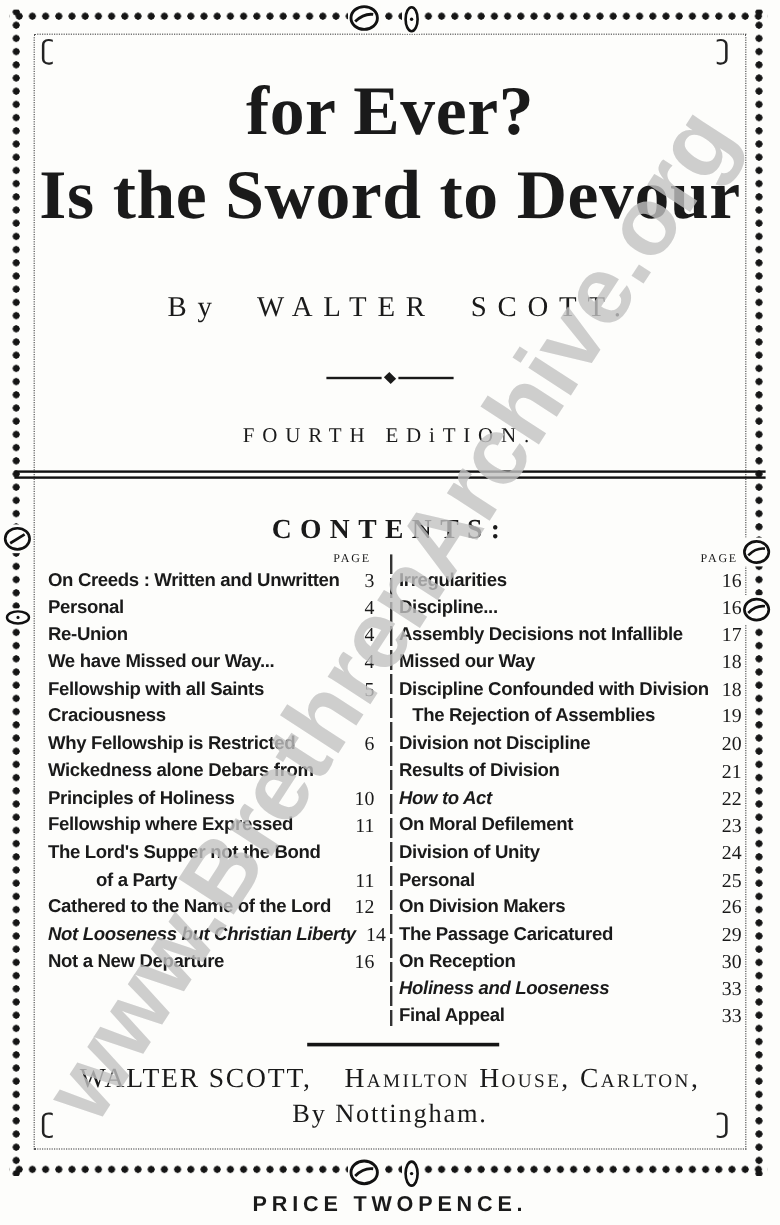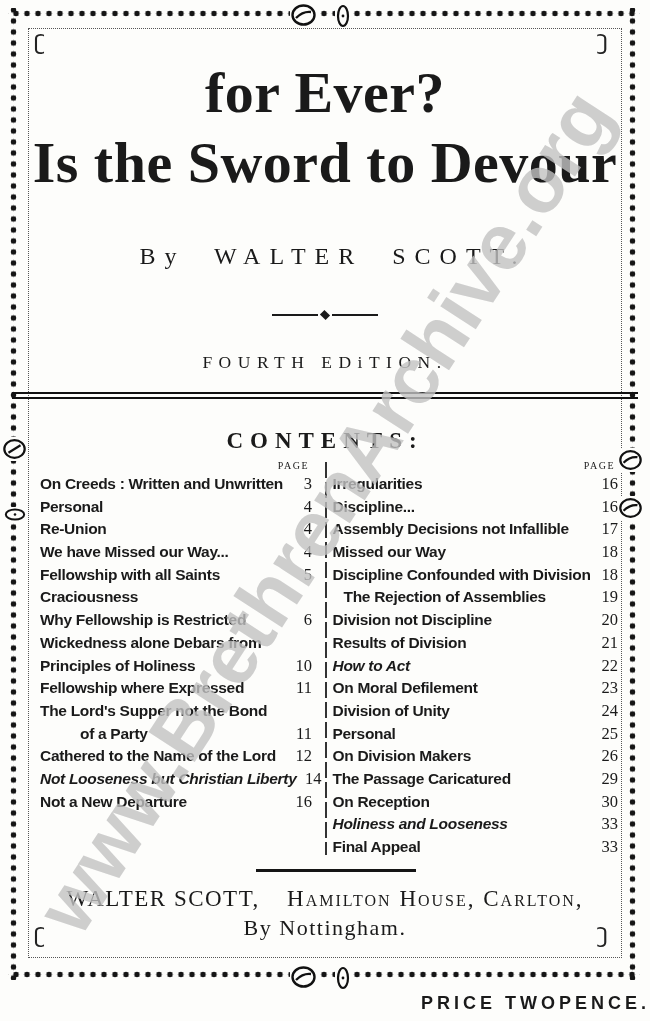--- a/index.html
+++ b/index.html
@@ -54,21 +54,21 @@
   .toc-title.ind { padding-left:11px; }
   .toc-title.wrap { padding-left:40px; }
   .toc-page { font:400 16.5px/22.7px "Liberation Serif", serif; min-width:25px; text-align:right; }
   
   .short-rule { position:absolute; left:256px; top:869px; width:160px; height:3px; background:#151515; z-index:2; }
   .pub { position:absolute; left:0; right:0; top:886px; text-align:center;
     font:400 23px/26px "Liberation Serif", serif; letter-spacing:1.5px; z-index:2; }
   .pub .sc { font-variant:small-caps; letter-spacing:2px;margin-left:20px; }
   .pub2 { position:absolute; left:0; right:0; top:916px; text-align:center;
     font:400 22px/24px "Liberation Serif", serif; letter-spacing:1.5px; z-index:2; }
-  .price { position:absolute; left:0; right:0; top:992px; text-align:right;
+  .price { position:absolute; left:0; right:0; top:992px; text-align:center;
     font:700 18px/22px "Liberation Sans", sans-serif; letter-spacing:4px; z-index:2; }
   
   .watermark { position:absolute; left:325px; top:512px; z-index:6; pointer-events:none;
     transform:translate(-50%,-50%) rotate(-57deg);
     font:700 80px/80px "Liberation Sans", sans-serif;
     color:rgba(194,194,194,0.80); white-space:nowrap; }
 </style>
 </head>
 <body>
 

